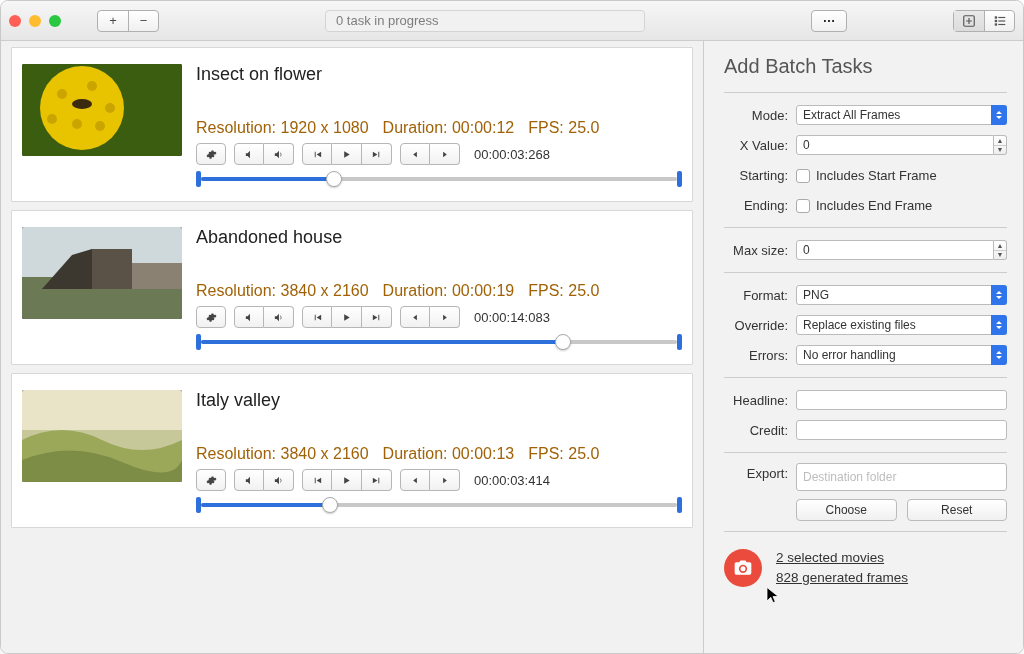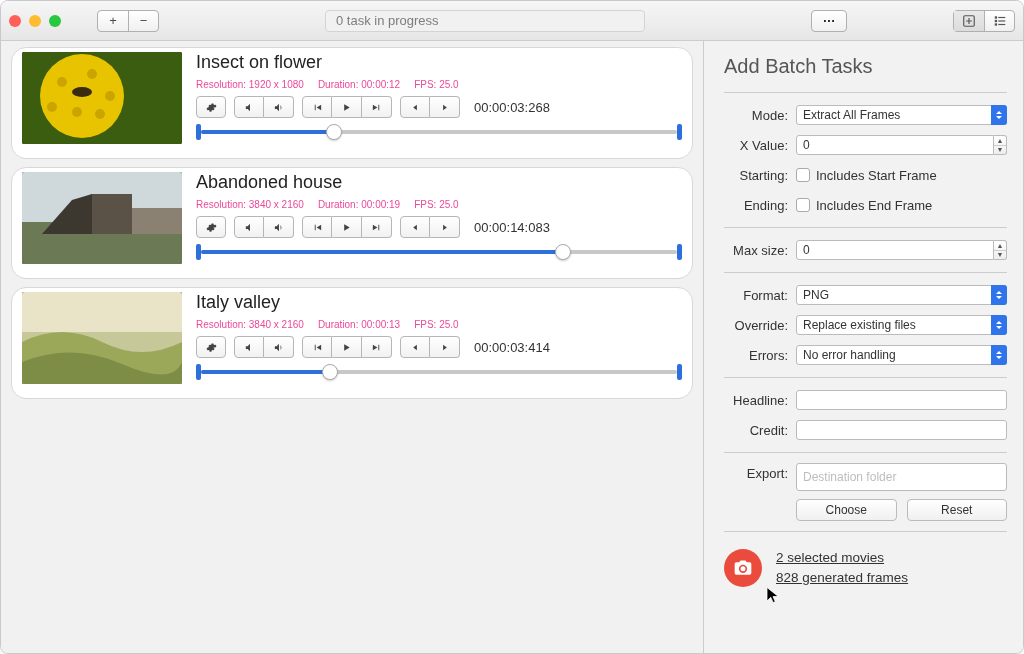--- a/index.html
+++ b/index.html
@@ -18,26 +18,26 @@
   .seg .cell + .cell { border-left:1px solid #b0b0b0; }
   .seg .cell.active { background:linear-gradient(#e9e9e9,#dcdcdc); }
   .tb-btn { width:36px; }
   .status-pill { flex:0 0 320px; height:22px; border-radius:4px; background:#f1f1f1;
     border:1px solid #d4d4d4; color:#7d7d7d; display:flex; align-items:center; padding:0 10px; margin:0 auto;}
   .titlebar .spacer { flex:1; }
   .titlebar svg { width:14px; height:14px; }
   .content { display:flex; height:calc(100% - 40px); }
   .list { flex:1 1 auto; overflow:auto; background:#f1f1f1; }
   .side { flex:0 0 320px; border-left:1px solid #ccc; background:#f2f2f2; padding:14px 16px 16px 20px; display:flex; flex-direction:column; gap:6px;}
-  .item { background:#fff; border:1px solid #d8d8d8; border-radius:15px; margin:6px 10px 8px 10px; padding:4px 10px 14px 10px; display:flex; gap:14px;}
+  .item { background:#fff; border:1px solid #d8d8d8; border-radius:1px; margin:6px 10px 8px 10px; padding:16px 10px 14px 10px; display:flex; gap:14px;}
   .thumb { width:160px; height:92px; background:#000; border-radius:2px; flex:0 0 160px; overflow:hidden; position:relative;}
   .thumb svg{width:100%;height:100%;display:block;}
   .meta { flex:1; display:flex; flex-direction:column; gap:6px; }
   .title { font-size:18px; color:#222; font-weight:400; }
-  .sub { color:#ec4899; font-size:10px; display:flex; gap:14px; }
+  .sub { color:#a16207; font-size:16px; display:flex; gap:14px;margin-top:28px; }
   .controls { display:flex; align-items:center; gap:8px; }
   .btn-clust { display:flex; }
   .btn-cell { width:30px; height:22px; border:1px solid #b6b6b6; display:flex; align-items:center; justify-content:center;
     background:linear-gradient(#ffffff,#f1f1f1); }
   .btn-clust .btn-cell:first-child{border-radius:4px 0 0 4px;}
   .btn-clust .btn-cell:last-child{border-radius:0 4px 4px 0;}
   .btn-clust .btn-cell + .btn-cell{border-left:none;}
   .btn-single { width:30px; height:22px; border:1px solid #b6b6b6; border-radius:4px;
     background:linear-gradient(#fff,#f1f1f1); display:flex;align-items:center;justify-content:center;}
   .btn-cell svg, .btn-single svg { width:11px; height:11px; fill:#444; }
@@ -63,21 +63,21 @@
   .mac-select .sel-cap::after{border-top:3px solid #fff; margin-top:1px;}
   .mac-input { height:20px; border:1px solid #bbb; border-radius:3px; background:#fff;
     padding:0 6px; font-size:12px; color:#333; width:100%;}
   .mac-input::placeholder{color:#bdbdbd;}
   .stepper { display:flex; }
   .stepper .mac-input{border-radius:3px 0 0 3px;}
   .stepper .spin{width:14px;border:1px solid #bbb;border-left:none;border-radius:0 3px 3px 0;
     display:flex;flex-direction:column;background:linear-gradient(#fff,#eee);}
   .stepper .spin div{flex:1;display:flex;align-items:center;justify-content:center;font-size:7px;color:#555;}
   .stepper .spin div:first-child{border-bottom:1px solid #ccc;}
-  .chk { display:flex; align-items:flex-start; gap:6px; font-size:13px; color:#333;}
+  .chk { display:flex; align-items:flex-end; gap:6px; font-size:13px; color:#333;}
   .chk .box{width:14px;height:14px;border:1px solid #aaa;border-radius:3px;background:#fff;}
   .mac-button{height:22px;border:1px solid #bbb;border-radius:4px;background:linear-gradient(#fff,#f0f0f0);
     font-size:12px;flex:1;display:flex;align-items:center;justify-content:center;color:#333;}
   .btn-row{display:flex;gap:10px;}
   .summary{display:flex;gap:14px;align-items:center;padding-top:6px;position:relative;}
   .cam-badge{width:38px;height:38px;border-radius:50%;background:#ea4b3c;display:flex;align-items:center;justify-content:center;}
   .cam-badge svg{width:20px;height:20px;fill:#fff;}
   .summary-text{font-size:13.5px;color:#333;line-height:1.45;text-decoration:underline;}
   .cursor{position:absolute;left:40px;top:44px;}
   .cursor svg{width:18px;height:18px;}

